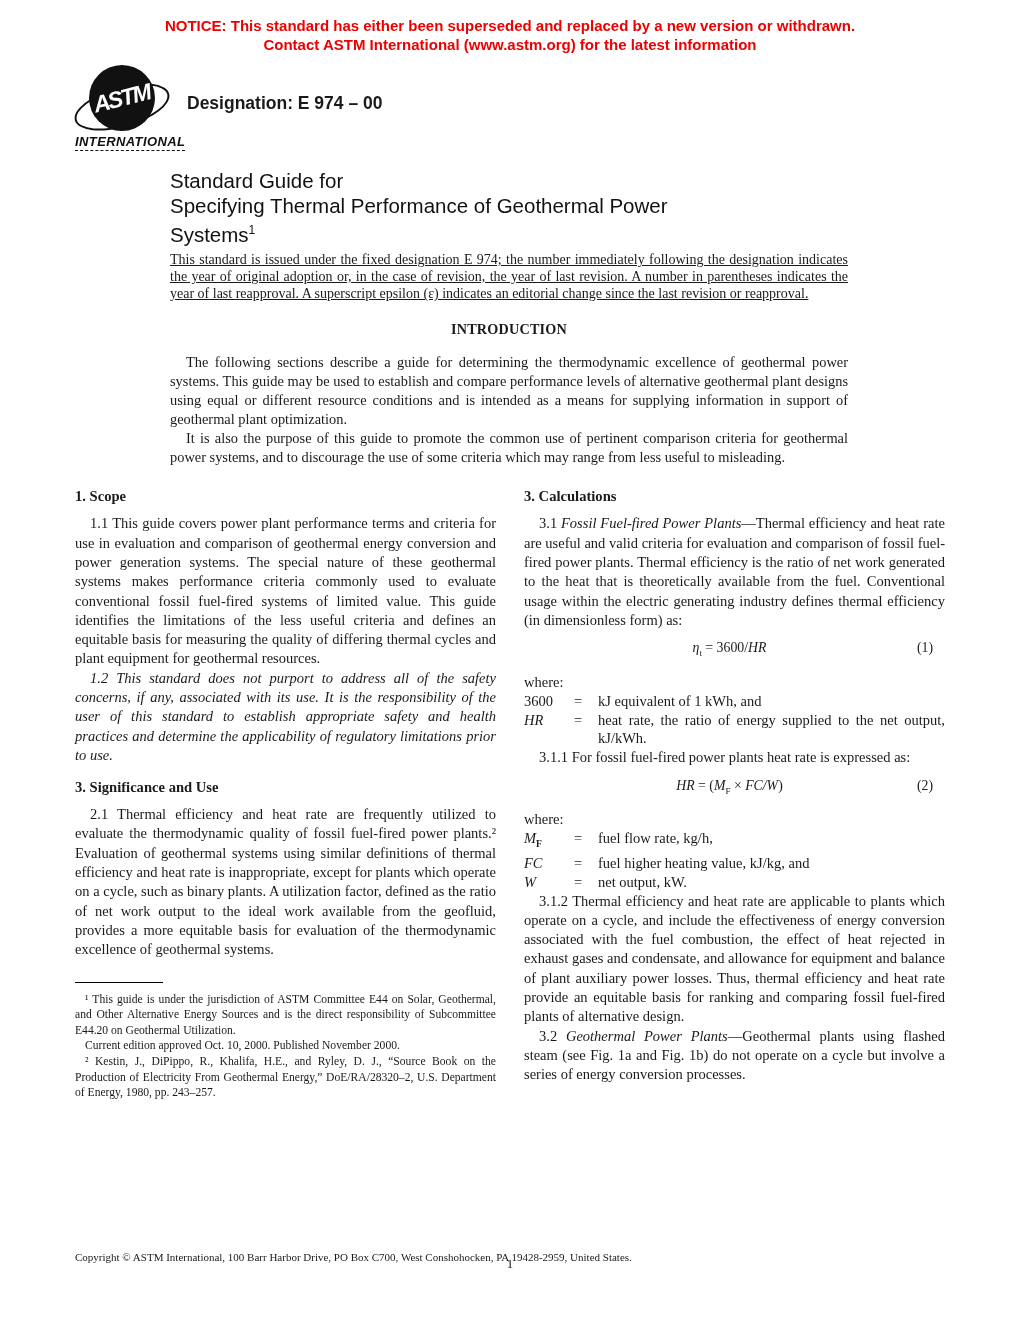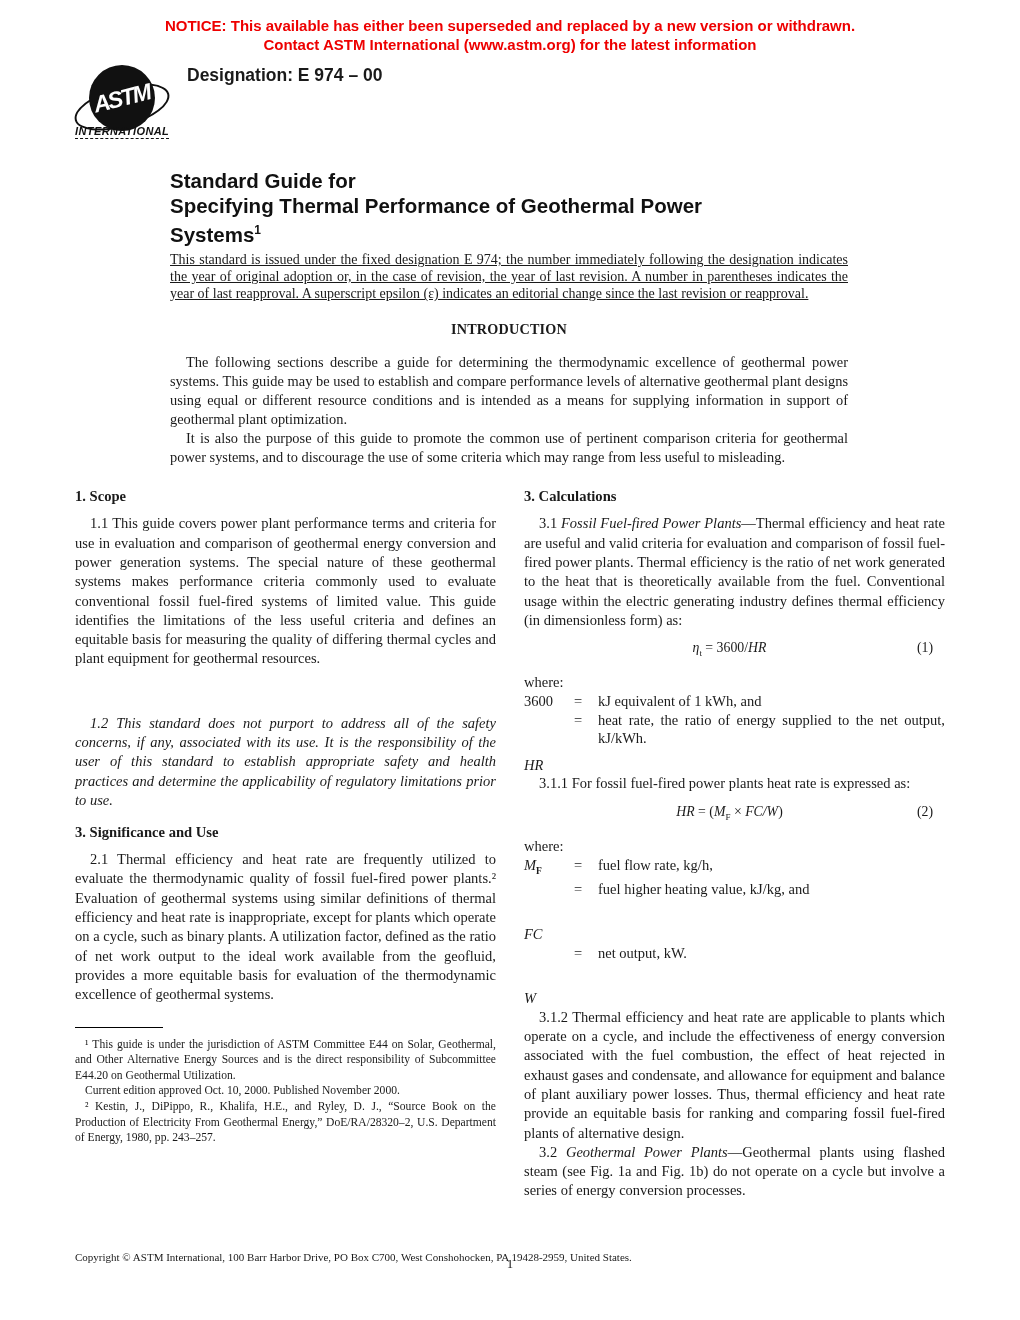--- a/index.html
+++ b/index.html
@@ -25,32 +25,32 @@
     position:absolute; left:14px; top:0; width:66px; height:66px;
     background:#111; border-radius:50%;
     display:flex; align-items:center; justify-content:center;
   }
   .logo-astm {
     color:#fff; font-family:"Liberation Sans", sans-serif;
     font-weight:bold; font-style:italic; font-size:23px;
     letter-spacing:-2px; transform:rotate(-14deg);
   }
   .logo-intl {
-    position:absolute; left:0; bottom:14px;
+    position:absolute; left:0; bottom:2px;
     font-family:"Liberation Sans", sans-serif; font-style:italic; font-weight:bold;
-    font-size:11px; letter-spacing:0.4px; color:#111;
+    font-size:13px; letter-spacing:0.4px; color:#111;
     border-bottom:1px dashed #111; padding-bottom:1px; white-space:nowrap;
   }
   .designation {
-    margin-left:14px; margin-top:0;
+    margin-left:14px; margin-top:28px;
     font-family:"Liberation Sans", sans-serif; font-weight:bold; font-size:17.5px;
   }
   .title-block {
     margin-left:95px; margin-top:16px;
-    font-family:"Liberation Sans", sans-serif; font-weight:bold;
+    font-family:"Liberation Sans", sans-serif; font-weight:normal;
     font-size:20.5px; line-height:24.5px; color:#111;
   }
   .title-block sup { font-size:12px; }
   .issue-note {
     margin-left:95px; width:678px; margin-top:4px;
     font-size:14px; line-height:17px; text-align:justify;text-decoration:underline;
   }
   .intro-heading {
     text-align:center; font-weight:bold; margin-top:19px;
     font-size:14.2px; letter-spacing:0.2px; width:678px; margin-left:95px;
@@ -58,41 +58,41 @@
   .intro-p {
     margin-left:95px; width:678px; font-size:14.4px; line-height:19px;
     text-align:justify; text-indent:16px;
   }
   .intro-p.first { margin-top:15px; }
   .columns { display:flex; gap:28px; margin-top:21px; }
   .col { width:421px; }
   .sec-heading { font-size:14.6px; font-weight:bold; margin:0 0 9px 0; }
   .sec-heading.later { margin-top:14px; }
   .body-p { font-size:14.5px; line-height:19.3px; text-align:justify; text-indent:15px; }
-  .italic { font-style:italic;margin-top:45px; }
+  .italic { font-style:italic; }
   .equation { position:relative; text-align:center; font-size:13.8px; margin:10px 10px 8px 0; }
   .eq-label { position:absolute; right:2px; top:0; font-style:normal; }
   .equation sub { font-size:9px; }
   .where-intro { font-size:14.5px; line-height:19px; margin-top:15px; }
   .where-row { display:grid; grid-template-columns:50px 24px 1fr; font-size:14.5px; line-height:18.8px; }
   .wdef { text-align:justify; }
   .wsub { font-size:9.5px; font-weight:bold; }
   .footnotes { margin-top:22px; }
   .fn-rule { width:88px; border-top:1.5px solid #000; margin-bottom:9px; }
   .fn-p { font-size:11.6px; line-height:15.6px; text-align:justify; text-indent:10px; }
   .copyright { position:absolute; left:75px; top:1251px; font-size:11px; }
   .page-num { position:absolute; left:0; right:0; top:1256px; text-align:center; font-size:13px; }
 </style>
 </head>
 <body>
 
 <div class="page">
 
   <div class="notice">
-    <div>NOTICE: This available has either been superseded and replaced by a new version or withdrawn.</div>
+    <div>NOTICE: This standard has either been superseded and replaced by a new version or withdrawn.</div>
     <div>Contact ASTM International (www.astm.org) for the latest information</div>
   </div>
 
   <div class="header-row">
     <div class="logo">
       <div class="logo-orbit"></div>
       <div class="logo-circle">
         <span class="logo-astm">ASTM</span>
       </div>
       <div class="logo-intl">INTERNATIONAL</div>

